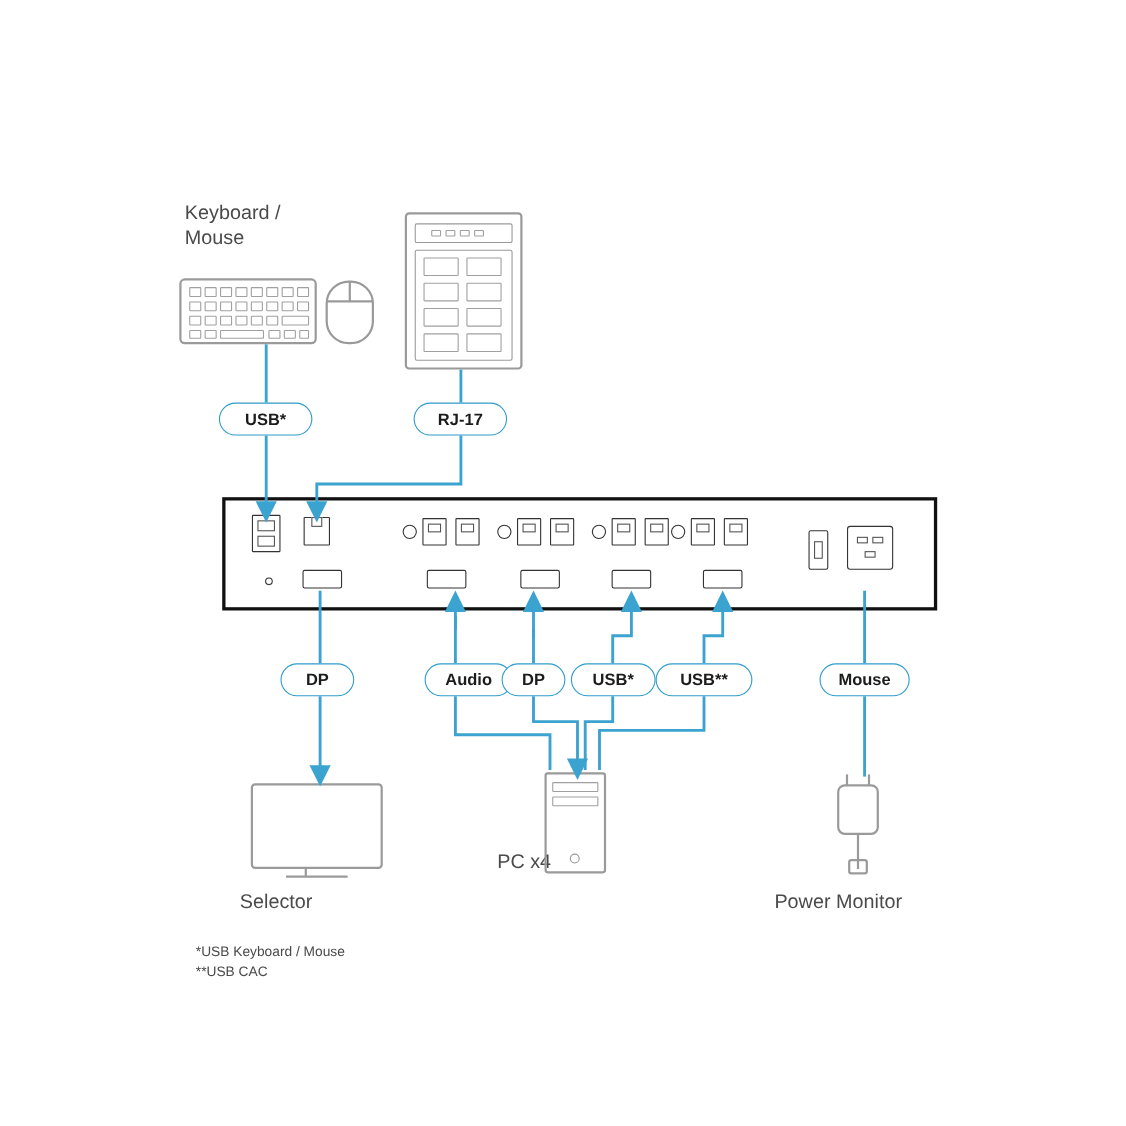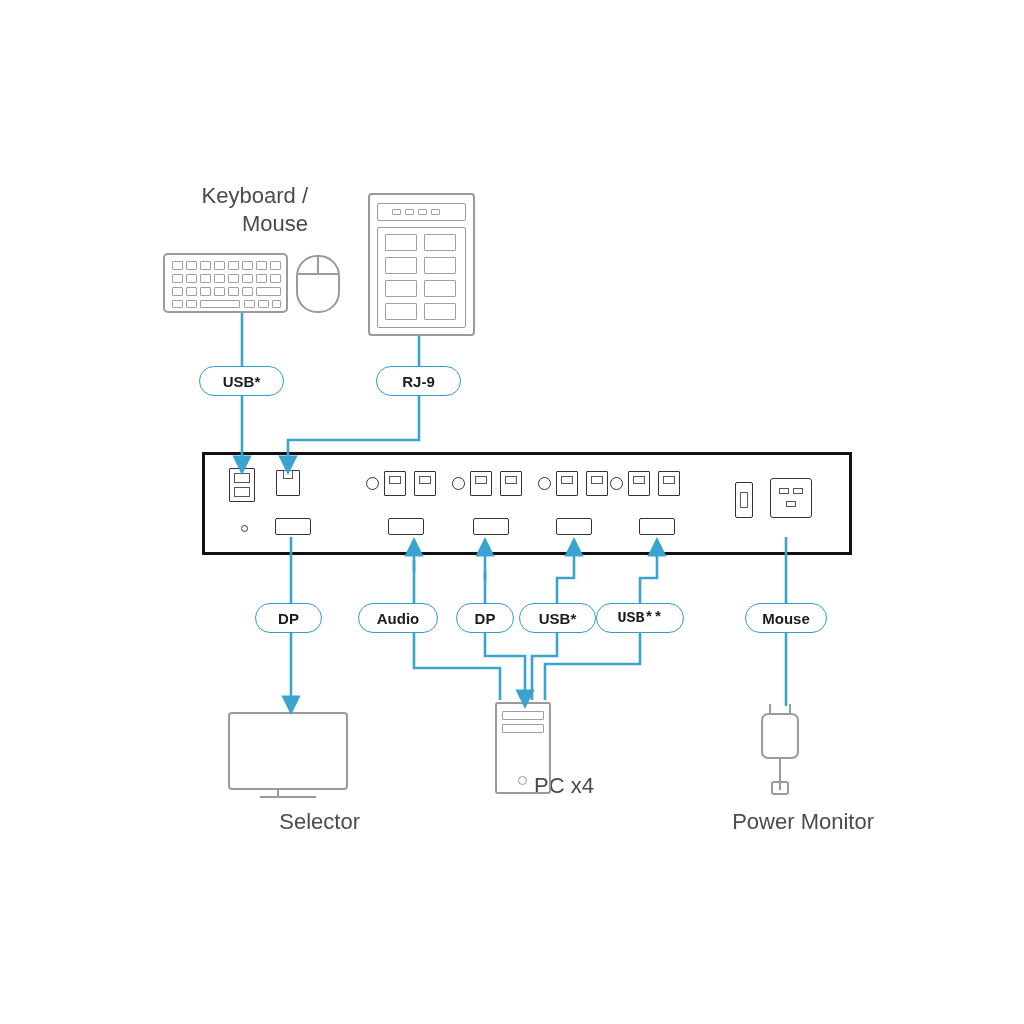--- a/index.html
+++ b/index.html
@@ -18,24 +18,24 @@
   #stage {
     position: absolute;
     left: 0; top: 0;
     width: 1024px;
     height: 1024px;
   }
 
   
   .label {
     position: absolute;
-    font-size: 22px;
+    font-size: 18px;
     color: #4a4a4a;
     line-height: 1.25;
-    text-align: right;
+    text-align: left;
     white-space: pre-line;
   }
   .title-main {
     position: absolute;
     font-size: 19px;
     color: #3a3a3a;
     text-align: center;
     line-height: 1.3;
     white-space: pre-line;
   }
@@ -124,34 +124,36 @@
 
   <div class="label" style="left:168px; top:182px; width:140px;">Keyboard /
 Mouse</div>
 
   <div class="label" style="left:218px; top:808px; width:142px;">Selector</div>
 
   <div class="label" style="left:452px; top:772px; width:142px;">PC x4</div>
 
   <div class="label" style="left:704px; top:808px; width:170px;">Power Monitor</div>
 
+  <div class="footnote" style="left:178px; top:856px; width:320px;">*USB Keyboard / Mouse
+**USB CAC</div>
 
   <div class="pill" style="left:199px; top:366px; width:85px;">USB*</div>
 
-  <div class="pill" style="left:376px; top:366px; width:85px;">RJ-9</div>
+  <div class="pill" style="left:376px; top:366px; width:85px;">RJ-17</div>
 
   <div class="pill" style="left:255px; top:603px; width:67px;">DP</div>
 
-  <div class="pill" style="left:358px; top:603px; width:80px;">Audio</div>
+  <div class="pill" style="left:386px; top:603px; width:80px;">Audio</div>
 
   <div class="pill" style="left:456px; top:603px; width:58px;">DP</div>
 
   <div class="pill" style="left:519px; top:603px; width:77px;">USB*</div>
 
-  <div class="pill" style="left:596px; top:603px; width:88px;font-family:Liberation Mono, monospace;">USB**</div>
+  <div class="pill" style="left:596px; top:603px; width:88px;">USB**</div>
 
   <div class="pill" style="left:745px; top:603px; width:82px;">Mouse</div>
 
   <div class="outline" style="left:163px; top:253px; width:125px; height:60px; border-radius:5px;"></div>
 
   <div class="key" style="left:172px; top:261px; width:11px; height:9px;"></div>
   <div class="key" style="left:186px; top:261px; width:11px; height:9px;"></div>
   <div class="key" style="left:200px; top:261px; width:11px; height:9px;"></div>
   <div class="key" style="left:214px; top:261px; width:11px; height:9px;"></div>
   <div class="key" style="left:228px; top:261px; width:11px; height:9px;"></div>

